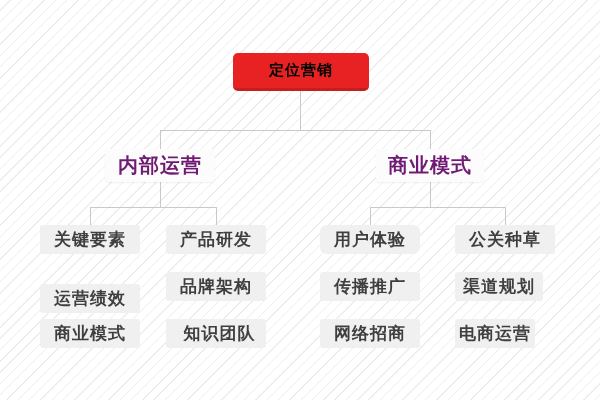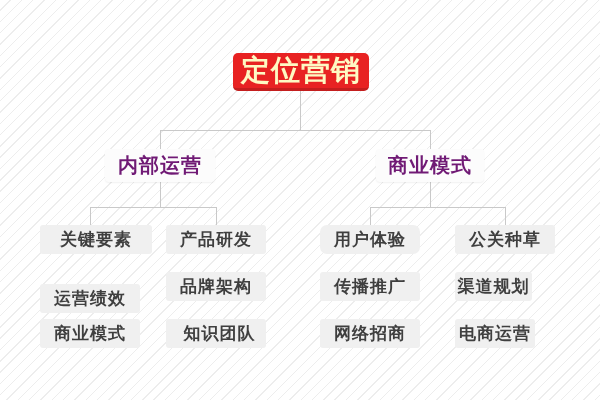--- a/index.html
+++ b/index.html
@@ -16,22 +16,22 @@
   }
   .node{
     position:absolute;
     text-align:center;
     font-weight:bold;
     box-sizing:border-box;
     white-space:nowrap;
   }
   .root-node{
     background:#e82222;
-    color:#fef9c3;
-    font-size:29px;
+    color:#000000;
+    font-size:15px;
     line-height:35px;
     border-radius:5px;
     border-bottom:3px solid #c41e1e;
     letter-spacing:1px;
   }
   .branch-node{
     background:#fcfcfc;
     color:#701a75;
     font-size:20px;
     line-height:33px;
@@ -70,27 +70,27 @@
   <div class="cline" style="left:430px;top:182px;width:1px;height:25px;"></div>
   <div class="cline" style="left:370px;top:207px;width:136px;height:1px;"></div>
   <div class="cline" style="left:370px;top:207px;width:1px;height:18px;"></div>
   <div class="cline" style="left:505px;top:207px;width:1px;height:18px;"></div>
 
   <div class="node root-node" style="left:233px;top:53px;width:136px;height:38px;">定位营销</div>
 
   <div class="node branch-node" style="left:105px;top:149px;width:110px;height:33px;">内部运营</div>
   <div class="node branch-node" style="left:376px;top:149px;width:108px;height:33px;">商业模式</div>
 
-  <div class="node leaf-node" style="left:40px;top:225px;width:112px;height:29px;">关键要素</div>
+  <div class="node leaf-node" style="left:40px;top:225px;width:100px;height:29px;">关键要素</div>
   <div class="node leaf-node" style="left:166px;top:225px;width:100px;height:29px;">产品研发</div>
   <div class="node leaf-node" style="left:40px;top:272px;width:100px;height:29px;margin-top:12px;">运营绩效</div>
   <div class="node leaf-node" style="left:166px;top:272px;width:100px;height:29px;">品牌架构</div>
   <div class="node leaf-node" style="left:40px;top:319px;width:100px;height:29px;">商业模式</div>
   <div class="node leaf-node" style="left:166px;top:319px;width:100px;height:29px;padding-left:7px;">知识团队</div>
 
   <div class="node leaf-node" style="left:320px;top:225px;width:100px;height:29px;border-radius:7px;">用户体验</div>
   <div class="node leaf-node" style="left:455px;top:225px;width:100px;height:29px;">公关种草</div>
   <div class="node leaf-node" style="left:320px;top:272px;width:100px;height:29px;">传播推广</div>
-  <div class="node leaf-node" style="left:455px;top:272px;width:77px;height:29px;">渠道规划</div>
+  <div class="node leaf-node" style="left:455px;top:272px;width:88px;height:29px;">渠道规划</div>
   <div class="node leaf-node" style="left:320px;top:319px;width:100px;height:29px;">网络招商</div>
   <div class="node leaf-node" style="left:455px;top:319px;width:80px;height:29px;">电商运营</div>
 
 </div>
 
 </body></html>

